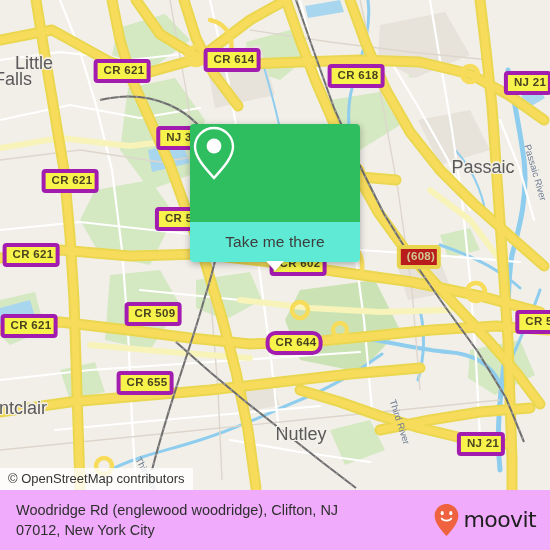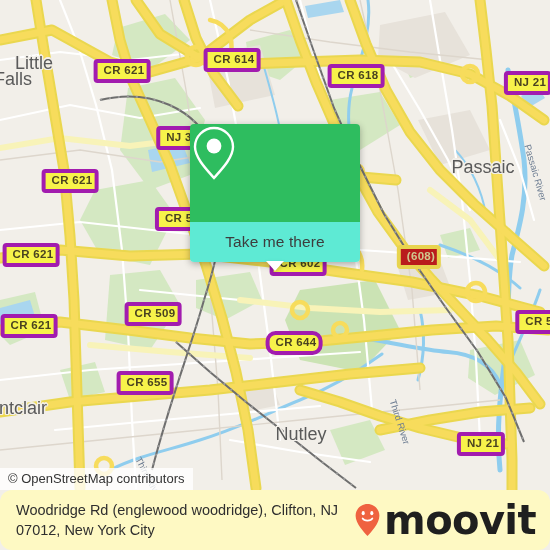--- a/index.html
+++ b/index.html
@@ -92,35 +92,35 @@
     width:0;height:0;
     border-left:9px solid transparent;
     border-right:9px solid transparent;
     border-top:10px solid #ffffff;
     filter:drop-shadow(0 2px 2px rgba(0,0,0,.18));
   }
 
   
   #footer{
     position:absolute;left:0;top:490px;width:550px;height:60px;
-    background:#fef9c3;overflow:hidden;border-radius:12px;
+    background:#f0abfc;overflow:hidden;
   }
   #footer-inner{
     position:relative;height:100%;
     display:flex;align-items:center;justify-content:space-between;
     padding:0 14px 0 16px;box-sizing:border-box;
   }
   #addr{
     color:#2f2f2f;font-size:14.5px;line-height:20px;
     max-width:390px;
   }
   #logo{display:flex;align-items:center;gap:3px;}
   #logo-pin{width:27px;height:34px;}
   #logo-word{
-    color:#1f1f1f;font-size:40px;font-weight:bold;
+    color:#1f1f1f;font-size:22px;font-weight:normal;
     letter-spacing:-.6px;line-height:30px;
     font-family:"DejaVu Sans","Liberation Sans",sans-serif;
   }
 </style>
 </head>
 <body>
 
 <div id="app">
 
   <div id="map">

